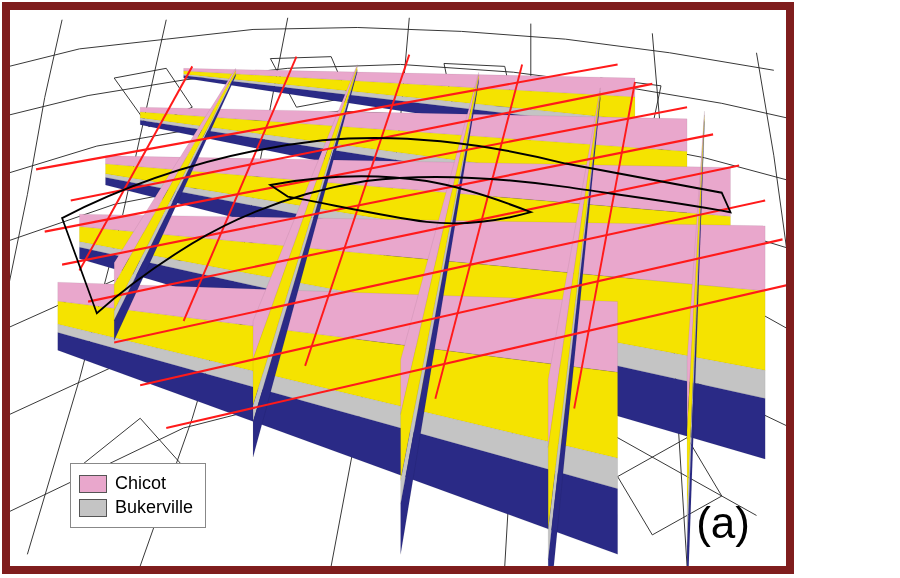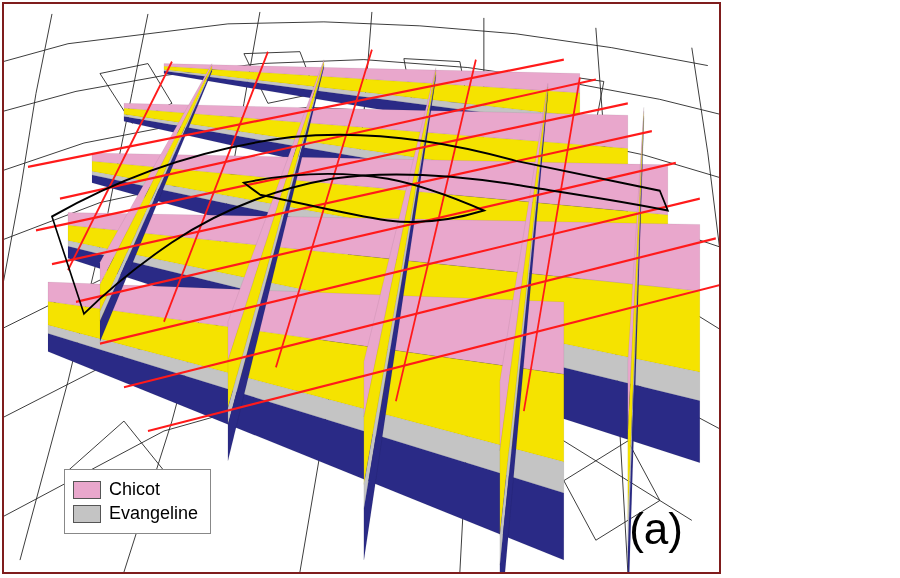--- a/index.html
+++ b/index.html
@@ -8,23 +8,23 @@
     width: 900px;
     height: 578px;
     background: #fff;
     font-family: Arial, Helvetica, sans-serif;
     overflow: hidden;
   }
   .frame {
     position: absolute;
     left: 2px;
     top: 2px;
-    width: 719px;
+    width: 792px;
     height: 572px;
-    border: 2px solid #7f1d1d;
+    border: 8px solid #7f1d1d;
     box-sizing: border-box;
     background: #fff;
   }
   svg.scene {
     position: absolute;
     left: 0;
     top: 0;
     width: 100%;
     height: 100%;
   }
@@ -164,18 +164,18 @@
     </g>
   </svg>
 
   <div class="legend">
     <div class="legend-row">
       <div class="legend-swatch" style="background:#e9a7cc"></div>
       <div class="legend-label">Chicot</div>
     </div>
     <div class="legend-row">
       <div class="legend-swatch" style="background:#c4c4c4"></div>
-      <div class="legend-label">Evangeline</div>
+      <div class="legend-label">Bukerville</div>
     </div>
   </div>
 
   <div class="panel-label">(a)</div>
 </div>
 
 </body></html>

